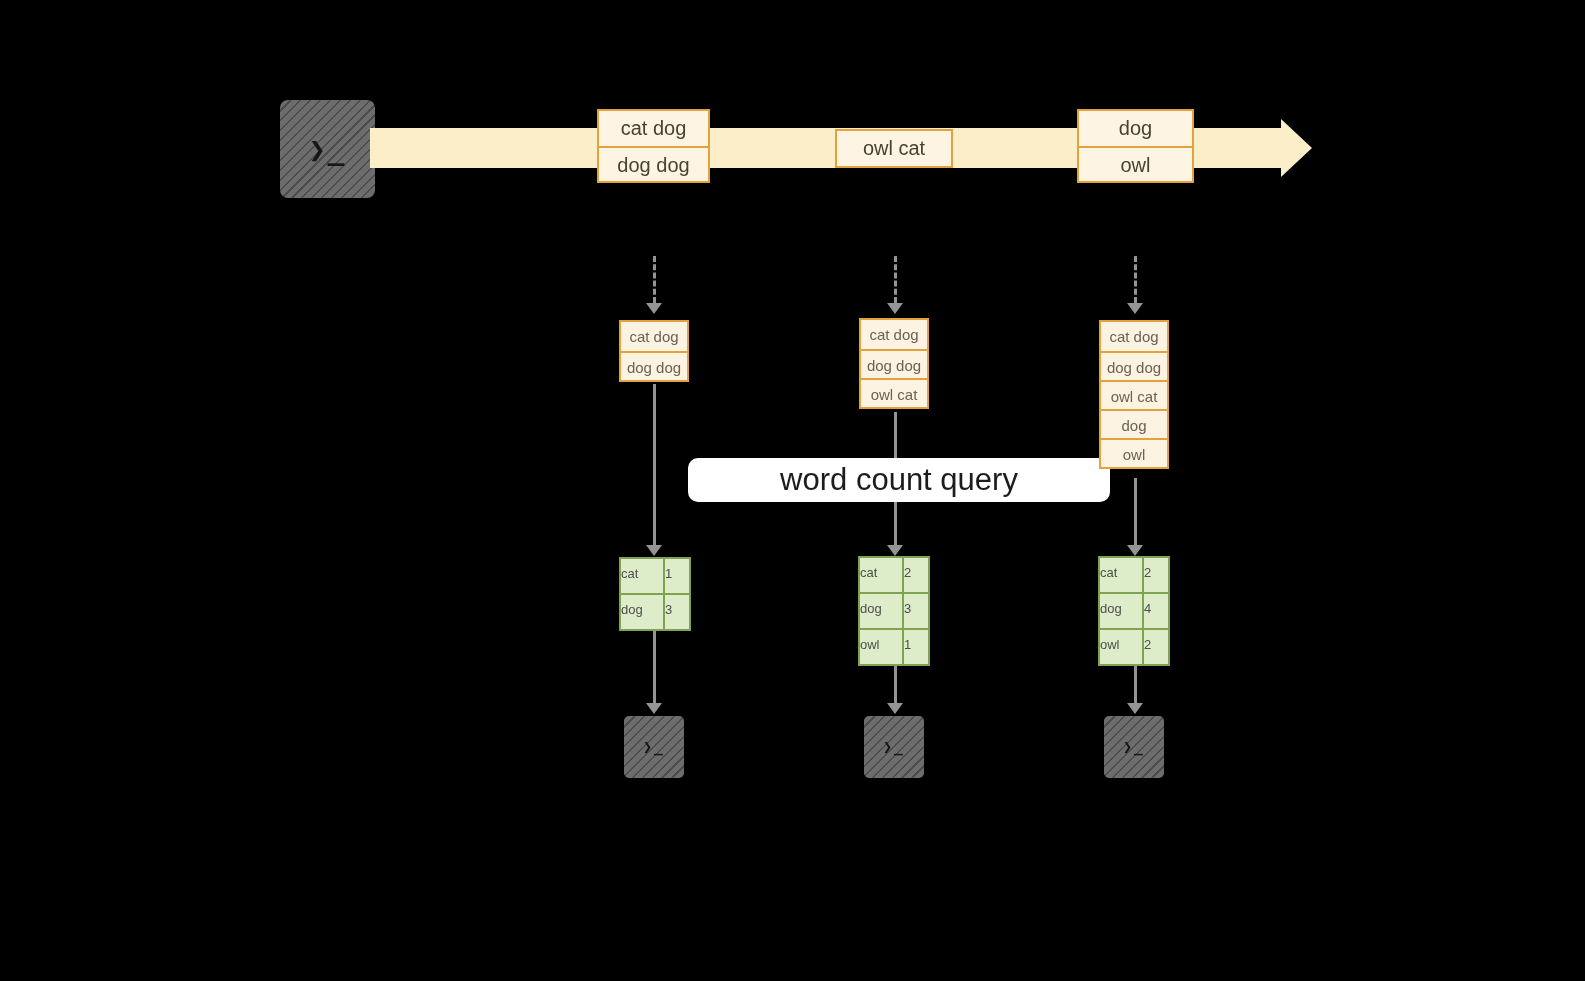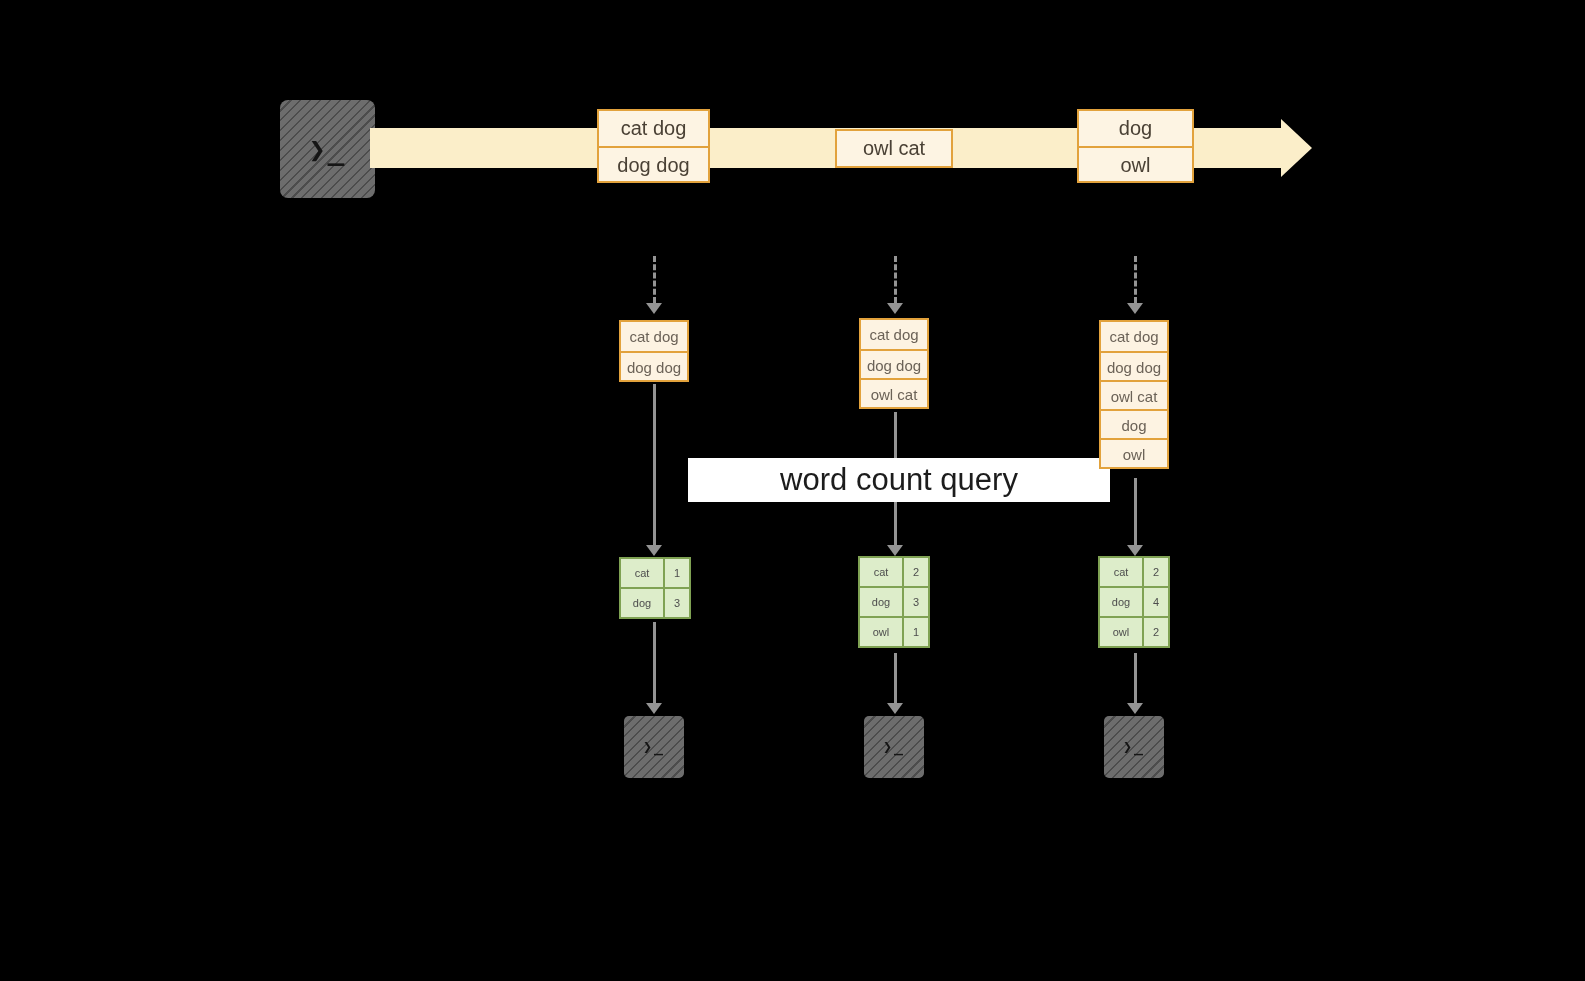--- a/index.html
+++ b/index.html
@@ -108,38 +108,39 @@
     position: absolute;
     left: 688px; top: 458px;
     width: 422px; height: 44px;
     background: #ffffff;
     display: flex;
     align-items: center;
     justify-content: center;
     font-size: 31px;
     color: #1c1c1c;
     z-index: 3;
+    border-radius: 10px;
   }
 
   
   .wtable {
     position: absolute;
     border: 2px solid #7fa253;
     background: #7fa253;
     display: grid;
     grid-template-columns: 42px 24px;
     gap: 2px;
     z-index: 2;
   }
   .wtable .cell {
     background: #ddedca;
-    height: 28px; line-height: 29px;
-    font-size: 11px;
+    height: 34px; line-height: 29px;
+    font-size: 13px;
     color: #4d4d4d;
-    text-align: center;
+    text-align: left;
   }
 </style>
 </head>
 <body>
 
 <div class="canvas">
 
   <div class="terminal src" style="left:280px;top:100px;width:95px;height:98px;">
     <span class="glyph">❯_</span>
   </div>

